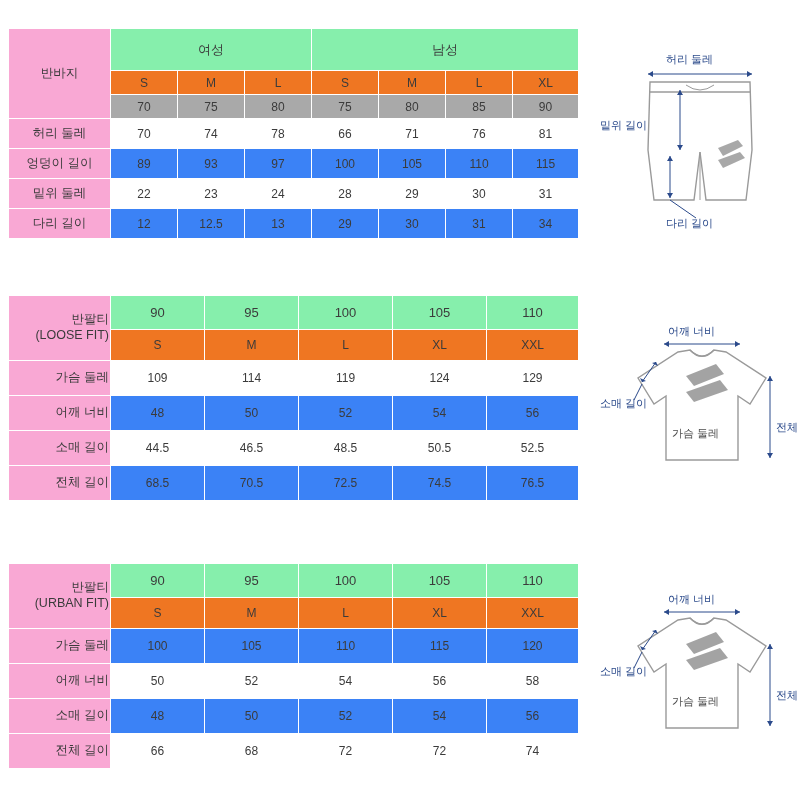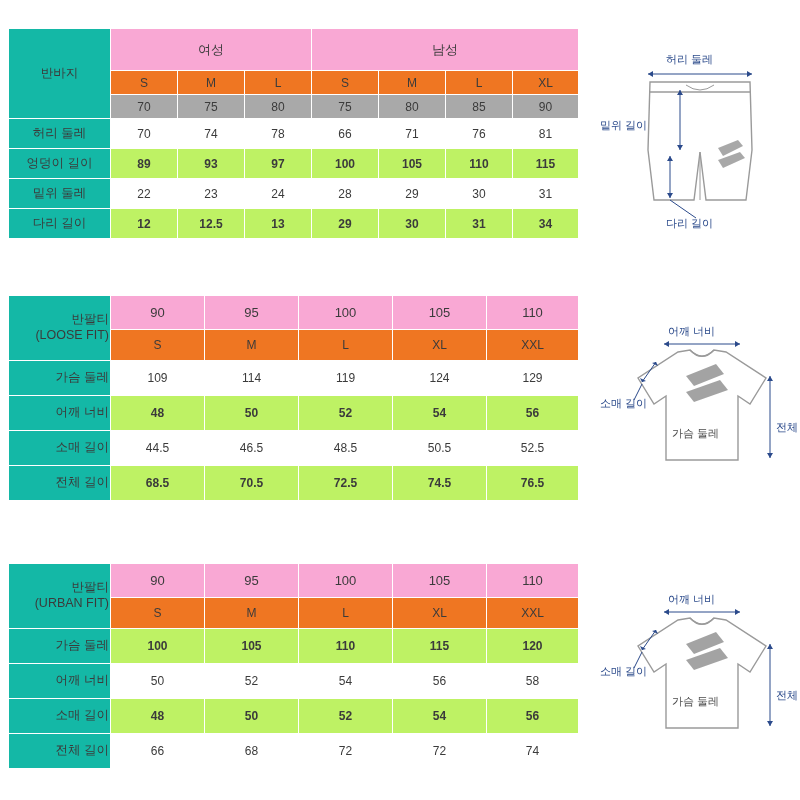--- a/index.html
+++ b/index.html
@@ -18,43 +18,43 @@
     table-layout: fixed;
     font-size: 12px;
   }
   table.size-table td {
     text-align: center;
     vertical-align: middle;
     border: 1px solid #ffffff;
     color: #3b3b3b;
   }
   .label-cell {
-    background: #14b8a6;
+    background: #f9a8d4;
     color: #ffffff;
     font-size: 12.5px;
     line-height: 1.25;
     font-weight: normal;
   }
   .hdr-orange {
-    background: #f9a8d4;
+    background: #86efac;
     color: #ffffff;
     font-size: 13px;
   }
   .hdr-orange-sm {
     background: #ef7622;
     color: #ffffff;
     font-size: 12px;
   }
   .hdr-gray {
     background: #a9a9a9;
     color: #ffffff;
     font-size: 12px;
   }
   .cell-white { background: #ffffff; }
-  .cell-gray  { background: #bef264; font-weight: bold; }
+  .cell-gray  { background: #3b82f6; }
 
   
   #tbl-shorts { position: absolute; left: 8px; top: 28px; width: 570px; }
   #tbl-shorts .label-cell { width: 102px; }
 
   
   #tbl-loose { position: absolute; left: 8px; top: 295px; width: 570px; }
   #tbl-urban { position: absolute; left: 8px; top: 563px; width: 570px; }
   #tbl-loose .label-cell, #tbl-urban .label-cell { width: 102px; text-align: right; }
 

